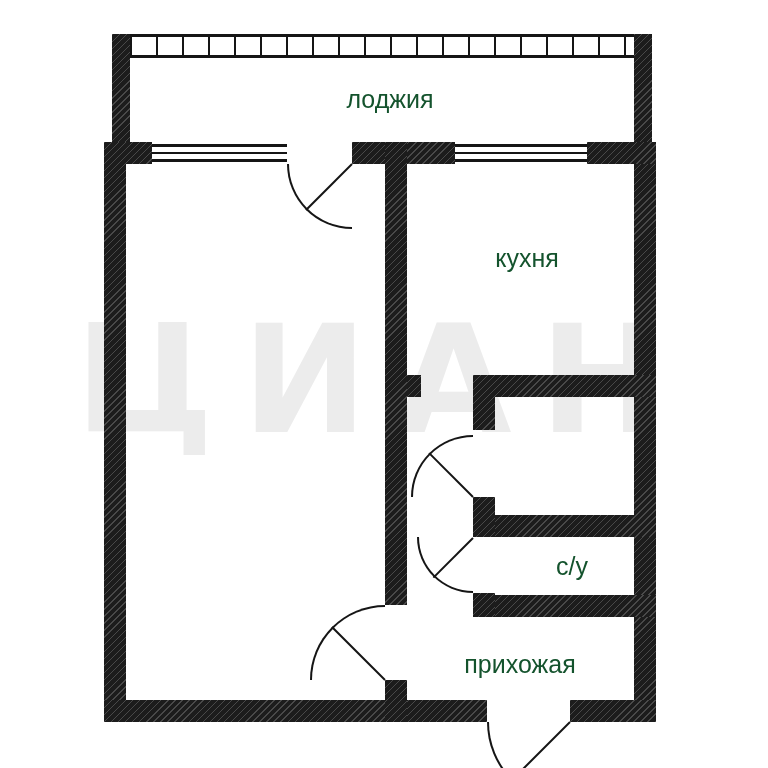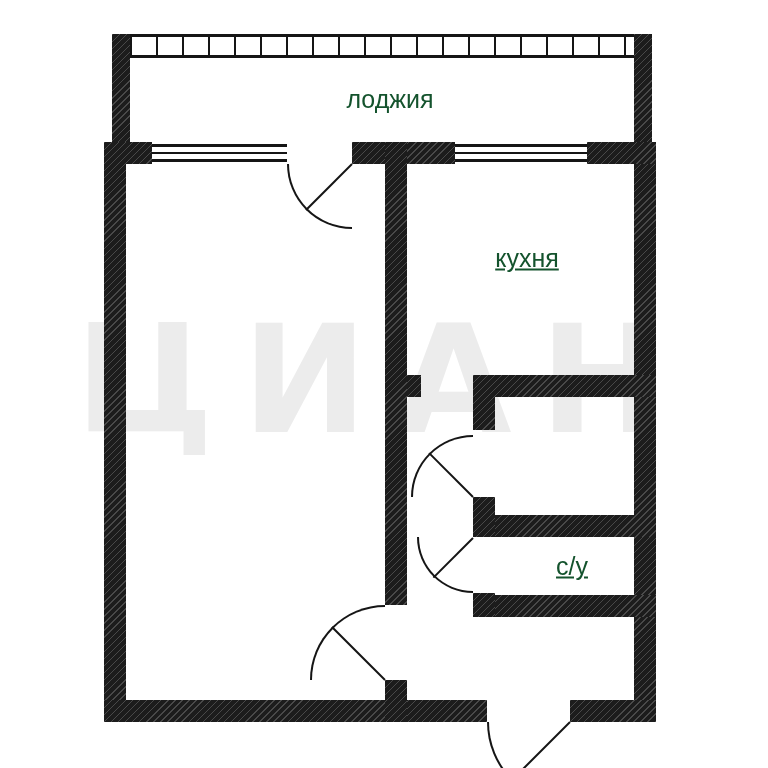--- a/index.html
+++ b/index.html
@@ -113,16 +113,17 @@
   <div class="arc arc-tl" style="left:411px; top:435px; width:62px; height:62px;"></div>
   <div class="leaf" style="left:411px; top:496px; width:62px; transform:rotate(45deg);"></div>
 
   <div class="arc arc-bl" style="left:417px; top:537px; width:56px; height:56px;"></div>
   <div class="leaf" style="left:417px; top:537px; width:56px; transform:rotate(-45deg);"></div>
 
   <div class="arc arc-bl" style="left:487px; top:722px; width:83px; height:83px;"></div>
   <div class="leaf" style="left:487px; top:721px; width:83px; transform:rotate(-45deg);"></div>
 
   <div class="label" style="left:390px; top:99px;">лоджия</div>
-  <div class="label" style="left:527px; top:258px;text-decoration:underline;">кухня</div>
-  <div class="label" style="left:572px; top:566px;text-decoration:underline;">с/у</div>
+  <div class="label" style="left:527px; top:258px;">кухня</div>
+  <div class="label" style="left:572px; top:566px;">с/у</div>
+  <div class="label" style="left:520px; top:664px;">прихожая</div>
 
 </div>
 
 </body></html>

